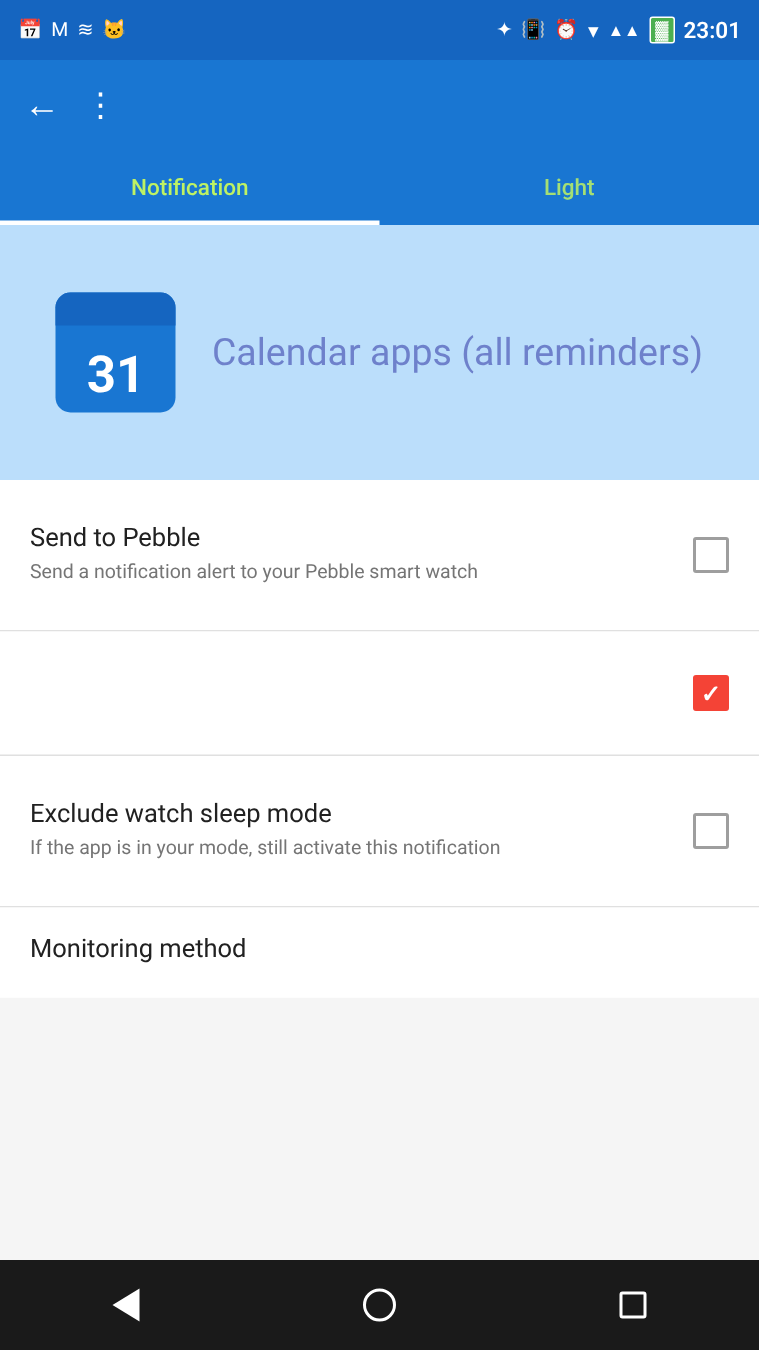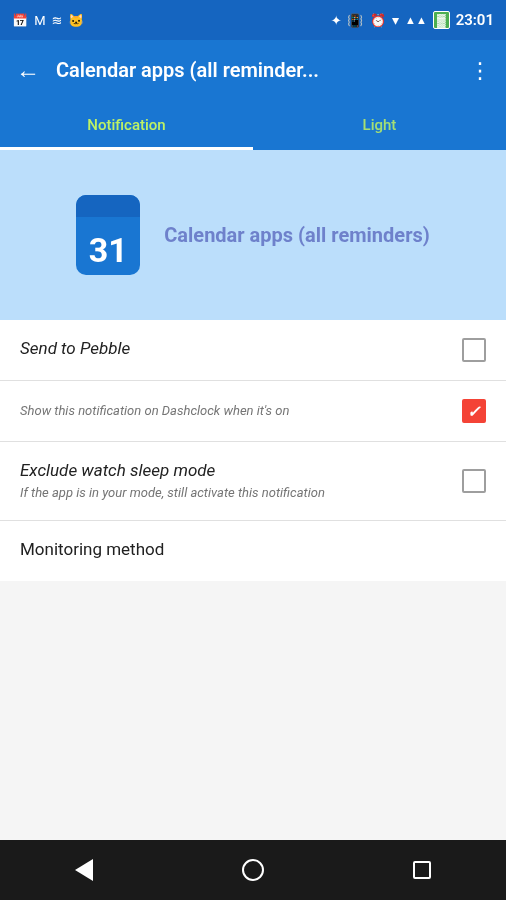--- a/index.html
+++ b/index.html
@@ -116,21 +116,21 @@
       background: #BBDEFB;
       padding: 30px 20px;
       display: flex;
       align-items: center;
       justify-content: center;
       gap: 24px;
       min-height: 170px;
     }
 
     .calendar-icon {
-      width: 64px;
+      width: 80px;
       height: 80px;
       background: #1976D2;
       border-radius: 10px;
       display: flex;
       flex-direction: column;
       align-items: center;
       justify-content: flex-end;
       padding-bottom: 8px;
       position: relative;
       flex-shrink: 0;
@@ -152,39 +152,38 @@
     .calendar-icon-date {
       color: white;
       font-size: 34px;
       font-weight: 700;
       line-height: 1;
       margin-top: 14px;
     }
 
     .hero-title {
       color: #5C6BC0;
-      font-size: 20px;
-      font-weight: 700;
+      font-size: 25px;
+      font-weight: 400;
       text-align: center;
       opacity: 0.8;
     }
 
     
     .settings-list {
       background: white;
     }
 
     .setting-item {
       background: white;
-      padding: 18px 20px;
+      padding: 29px 20px;
       border-bottom: 1px solid #E0E0E0;
       display: flex;
       align-items: center;
       gap: 16px;
-      font-style: italic;
     }
 
     .setting-content {
       flex: 1;
     }
 
     .setting-title {
       font-size: 17px;
       color: #212121;
       margin-bottom: 4px;
@@ -300,21 +299,20 @@
     <span style="font-size:13px;">⏰</span>
     <span>▾</span>
     <span style="font-size:11px;">▲▲</span>
     <span style="font-size:12px; border:1.5px solid white; padding:1px 3px; border-radius:2px; background: #4CAF50;">▓</span>
     <span class="status-time">23:01</span>
   </div>
 </div>
 
 <div class="app-bar">
   <span class="app-bar-back">←</span>
-  <span class="app-bar-title">Calendar apps (all reminder...</span>
   <span class="app-bar-more">⋮</span>
 </div>
 
 <div class="tabs-bar">
   <div class="tab active">
     <span>Notification</span>
   </div>
   <div class="tab">
     <span>Light</span>
   </div>
@@ -326,27 +324,27 @@
     <span class="calendar-icon-date">31</span>
   </div>
   <div class="hero-title">Calendar apps (all reminders)</div>
 </div>
 
 <div class="settings-list">
 
   <div class="setting-item">
     <div class="setting-content">
       <div class="setting-title">Send to Pebble</div>
+      <div class="setting-desc">Send a notification alert to your Pebble smart watch</div>
     </div>
     <div class="checkbox"></div>
   </div>
 
   <div class="setting-item">
     <div class="setting-content">
-      <div class="setting-desc">Show this notification on Dashclock when it's on</div>
     </div>
     <div class="checkbox checked"></div>
   </div>
 
   <div class="setting-item">
     <div class="setting-content">
       <div class="setting-title">Exclude watch sleep mode</div>
       <div class="setting-desc">If the app is in your mode, still activate this notification</div>
     </div>
     <div class="checkbox"></div>

